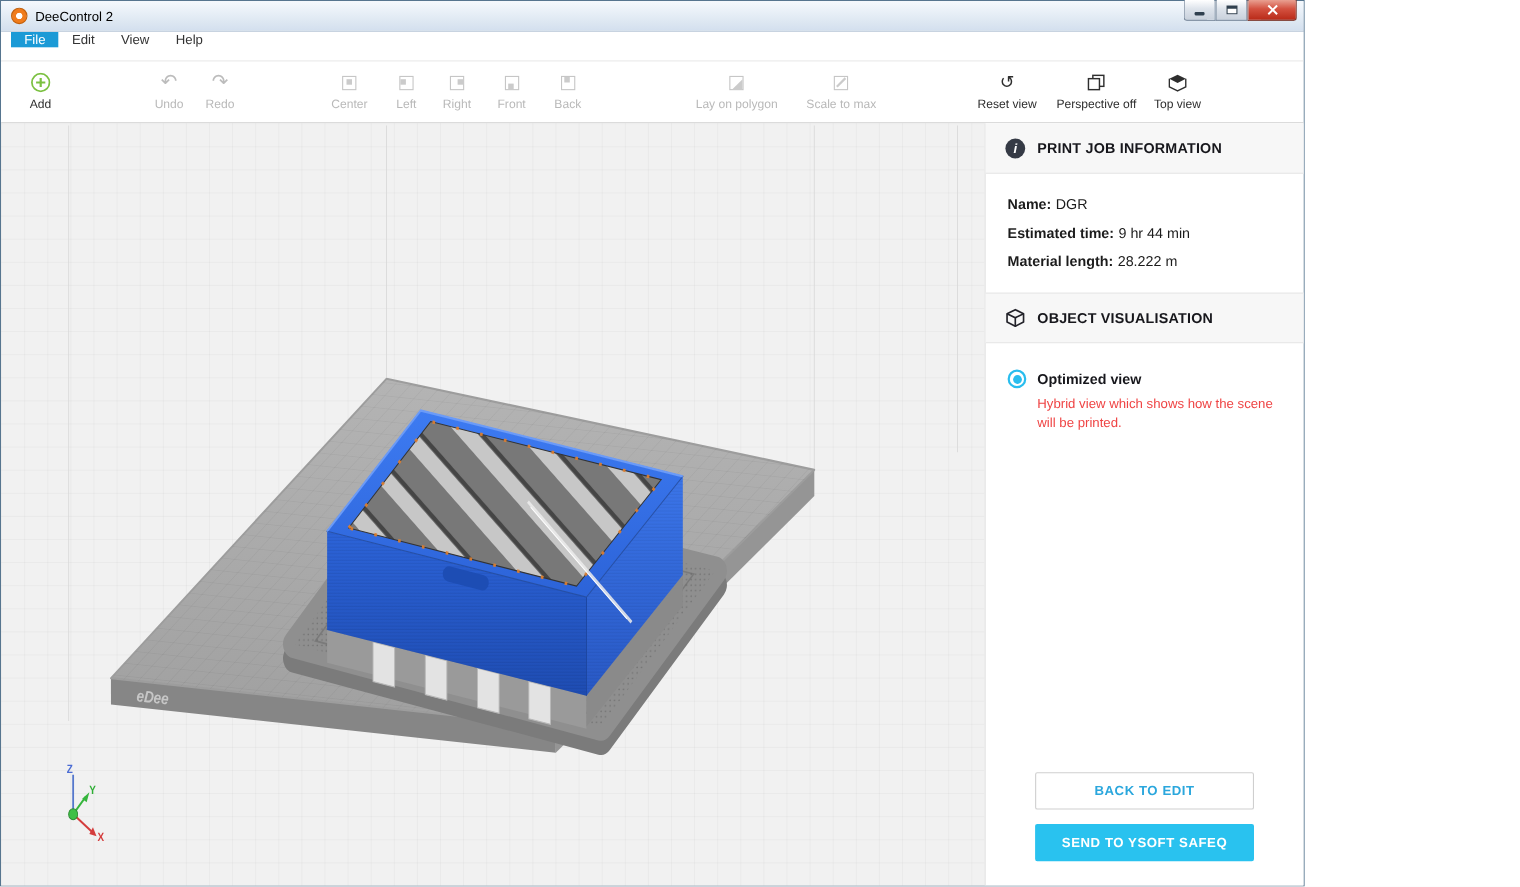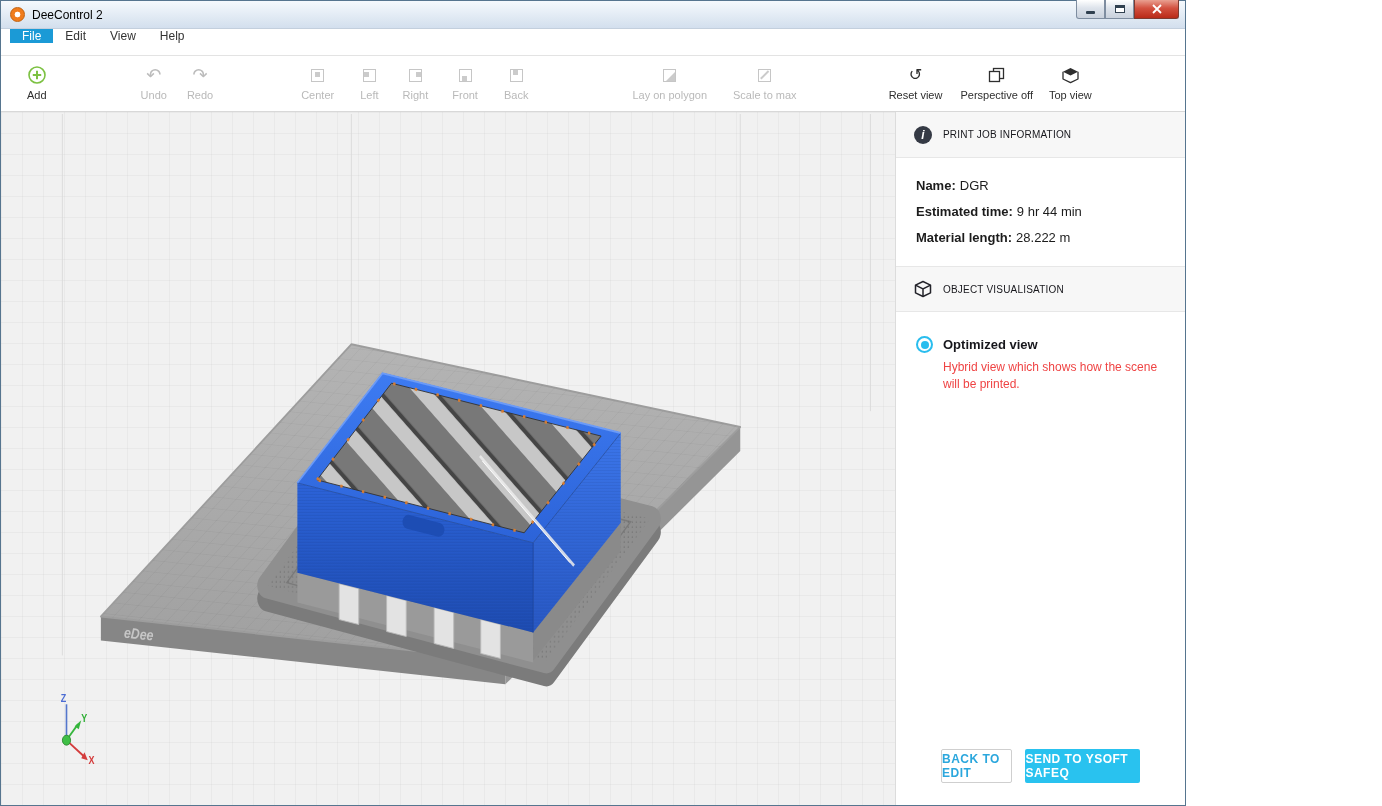--- a/index.html
+++ b/index.html
@@ -52,35 +52,35 @@
   .slider-track{position:absolute;left:50%;transform:translateX(-50%);top:22px;height:258px;width:3px;background:#d9d9d9;border-radius:2px}
   .slider-active{position:absolute;left:50%;transform:translateX(-50%);top:200px;height:72px;width:3px;background:#29bdee}
   .slider-handle{position:absolute;left:50%;transform:translateX(-50%);width:14px;height:14px;border-radius:50%;background:#29bdee;cursor:pointer}
   .slider-handle.h1{top:193px}
   .slider-handle.h2{top:265px}
 
   
   .sidebar{width:290px;flex:0 0 290px;background:#fff;border-left:1px solid #dcdcdc;display:flex;flex-direction:column;position:relative}
   .section-header{height:46px;background:#f7f7f7;border-bottom:1px solid #e7e7e7;display:flex;align-items:center;gap:11px;padding:0 18px;flex:0 0 auto}
   .section-header + .section-header, .info-block + .section-header{border-top:1px solid #e7e7e7}
-  .section-title{font-size:10px;font-weight:normal;color:#17171c;letter-spacing:.2px}
+  .section-title{font-size:13px;font-weight:bold;color:#17171c;letter-spacing:.2px}
   .info-icon{width:18px;height:18px;border-radius:50%;background:#353a45;color:#fff;display:flex;align-items:center;justify-content:center;font-size:12px;font-weight:bold;font-style:italic;flex:0 0 auto}
   .info-icon::before{content:"i"}
   .info-block{padding:20px 20px 10px;flex:0 0 auto}
   .info-row{font-size:13px;color:#1c1c1c;margin-bottom:11px}
   .info-row b{margin-right:4px}
   .options-block{padding:24px 20px 0;flex:0 0 auto}
   .option{margin-bottom:28px}
   .option-head{display:flex;align-items:center;gap:10px}
   .radio{width:17px;height:17px;border-radius:50%;border:2px solid #bdbdbd;position:relative;flex:0 0 auto;cursor:pointer;background:#fff}
   .radio.selected{border-color:#29bdee}
   .radio.selected::after{content:"";position:absolute;left:50%;top:50%;transform:translate(-50%,-50%);width:8px;height:8px;border-radius:50%;background:#29bdee}
   .option-label{font-size:13px;font-weight:bold;color:#17171c;cursor:pointer}
   .option-desc{font-size:12px;color:#ef4444;line-height:1.45;margin:6px 0 0 27px;max-width:218px}
-  .side-buttons{margin-top:auto;padding:0 45px 22px;display:flex;flex-direction:row;gap:13px}
+  .side-buttons{margin-top:auto;padding:0 45px 22px;display:flex;flex-direction:column;gap:13px}
   .btn{height:34px;border-radius:2px;font-size:12px;font-weight:bold;letter-spacing:.5px;display:flex;align-items:center;justify-content:center;cursor:pointer;font-family:"Liberation Sans",sans-serif}
   .btn-back{background:#fff;border:1px solid #cfcfcf;color:#2ba7dd}
   .btn-send{background:#29c2ef;border:none;color:#fff}
 </style>
 </head>
 <body>
 
 <div class="window">
 
   <div class="titlebar">

